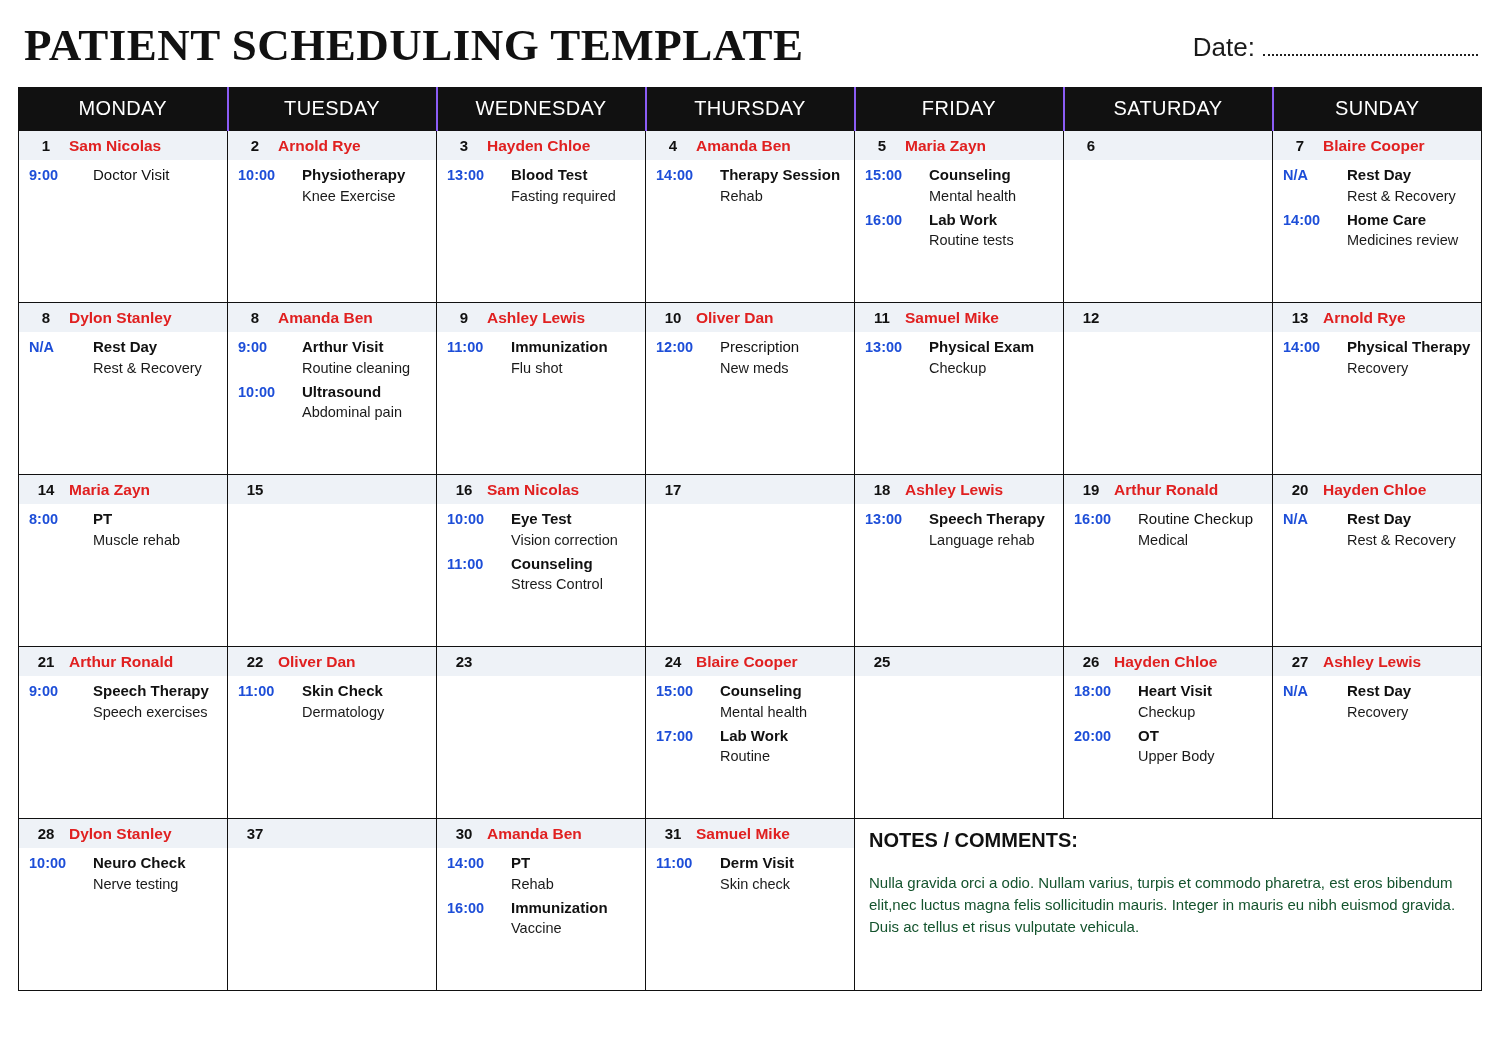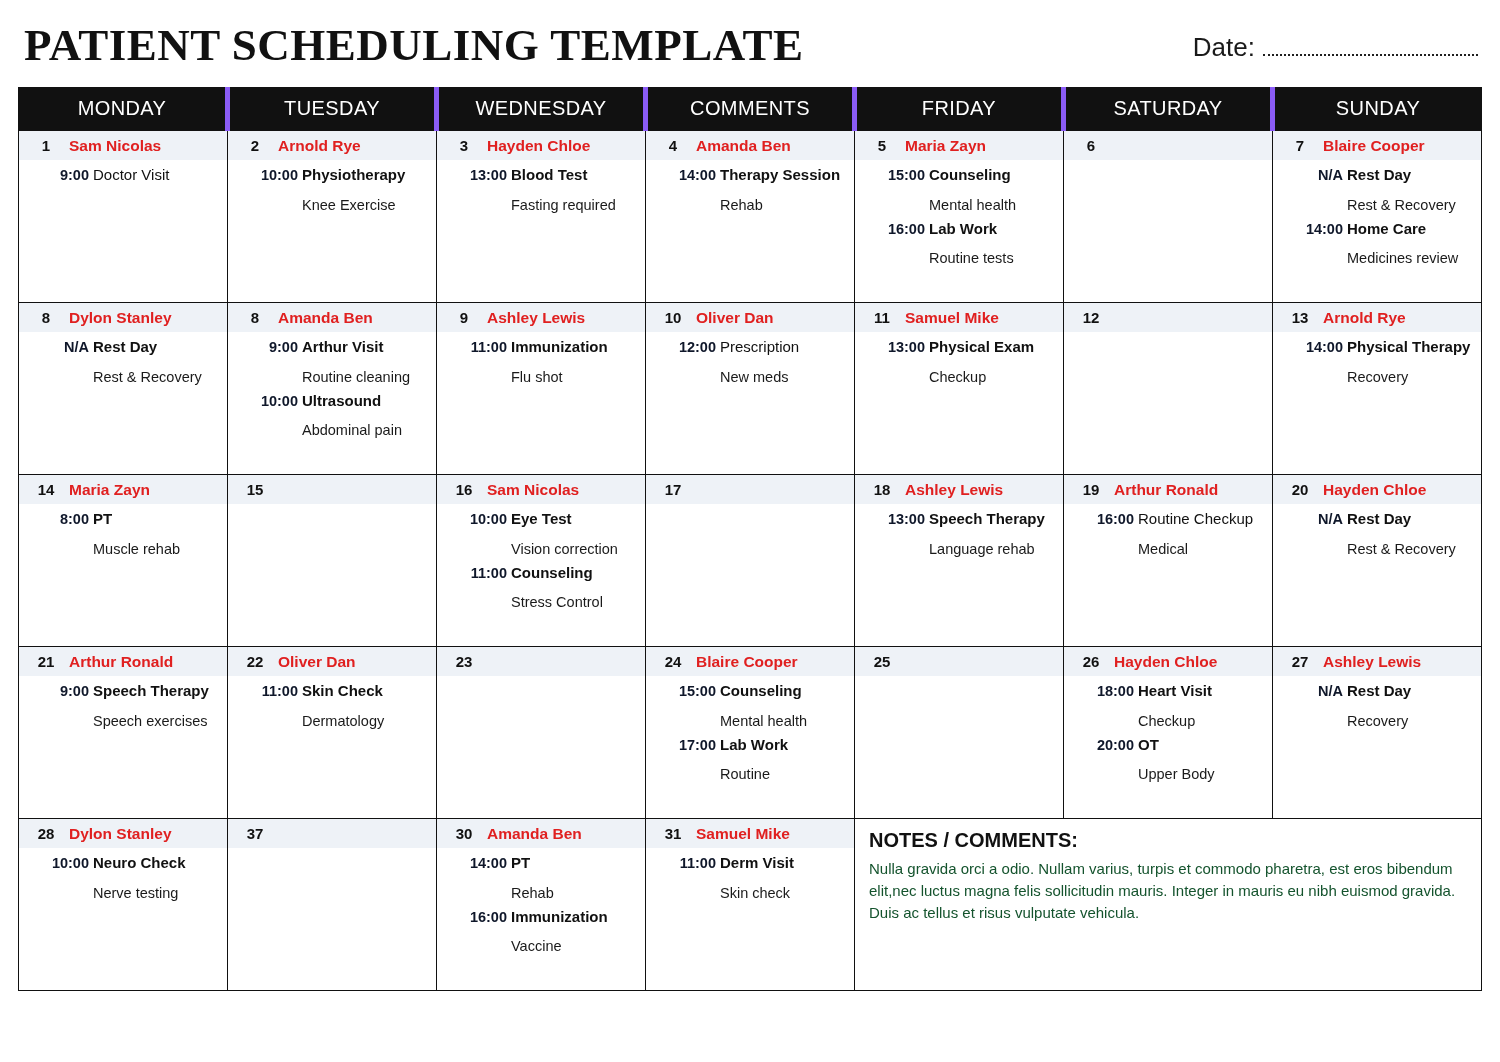--- a/index.html
+++ b/index.html
@@ -54,21 +54,21 @@
     border: 1px solid #111;
   }
   table.cal th {
     background: #111111;
     color: #ffffff;
     font-weight: normal;
     font-size: 20px;
     letter-spacing: 0.4px;
     padding: 9px 4px 10px 4px;
     text-align: center;
-    border-right: 5px solid #8b5cf6;
+    border-right: 2px solid #8b5cf6;
   }
   table.cal th:last-child { border-right: none; }
   td.daycell {
     border: 1px solid #111111;
     vertical-align: top;
     padding: 0;
     height: 172px;
   }
   .cell-inner { padding: 0 0 6px 0; }
   .daynum-row {
@@ -95,48 +95,48 @@
   .appt {
     display: flex;
     padding: 6px 8px 0 10px;
     align-items: flex-start;
   }
   .appt .time {
     width: 60px;
     flex: 0 0 60px;
     font-size: 14.5px;
     font-weight: bold;
-    color: #0f172a;
-    text-align: right;
+    color: #1d4ed8;
+    text-align: left;
     padding-top: 1px;
   }
   .appt .body { flex: 1 1 auto; padding-left: 4px; }
   .appt .svc {
     font-size: 15px;
     font-weight: bold;
     color: #111;
     line-height: 1.15;
   }
   .appt .svc.normal { font-weight: normal; }
   .appt .note {
     font-size: 14.5px;
     color: #1a1a1a;
-    margin-top: 13px;
+    margin-top: 4px;
     line-height: 1.2;
   }
   td.notes-cell {
     border: 1px solid #111111;
     vertical-align: top;
     padding: 10px 14px 10px 14px;
   }
   .notes-title {
     font-size: 20px;
     font-weight: bold;
     color: #111;
-    margin-bottom: 6px;
+    margin-bottom: 20px;
   }
   .notes-text {
     font-size: 15px;
     color: #14532d;
     line-height: 1.45;
   }
 </style>
 </head>
 <body>
 
@@ -149,21 +149,21 @@
       <span class="date-line"></span>
     </div>
   </div>
 
   <table class="cal">
     <thead>
       <tr>
         <th>MONDAY</th>
         <th>TUESDAY</th>
         <th>WEDNESDAY</th>
-        <th>COMMENTS</th>
+        <th>THURSDAY</th>
         <th>FRIDAY</th>
         <th>SATURDAY</th>
         <th>SUNDAY</th>
       </tr>
     </thead>
     <tbody>
 
     <tr>
           <td class="daycell">
             <div class="cell-inner">

